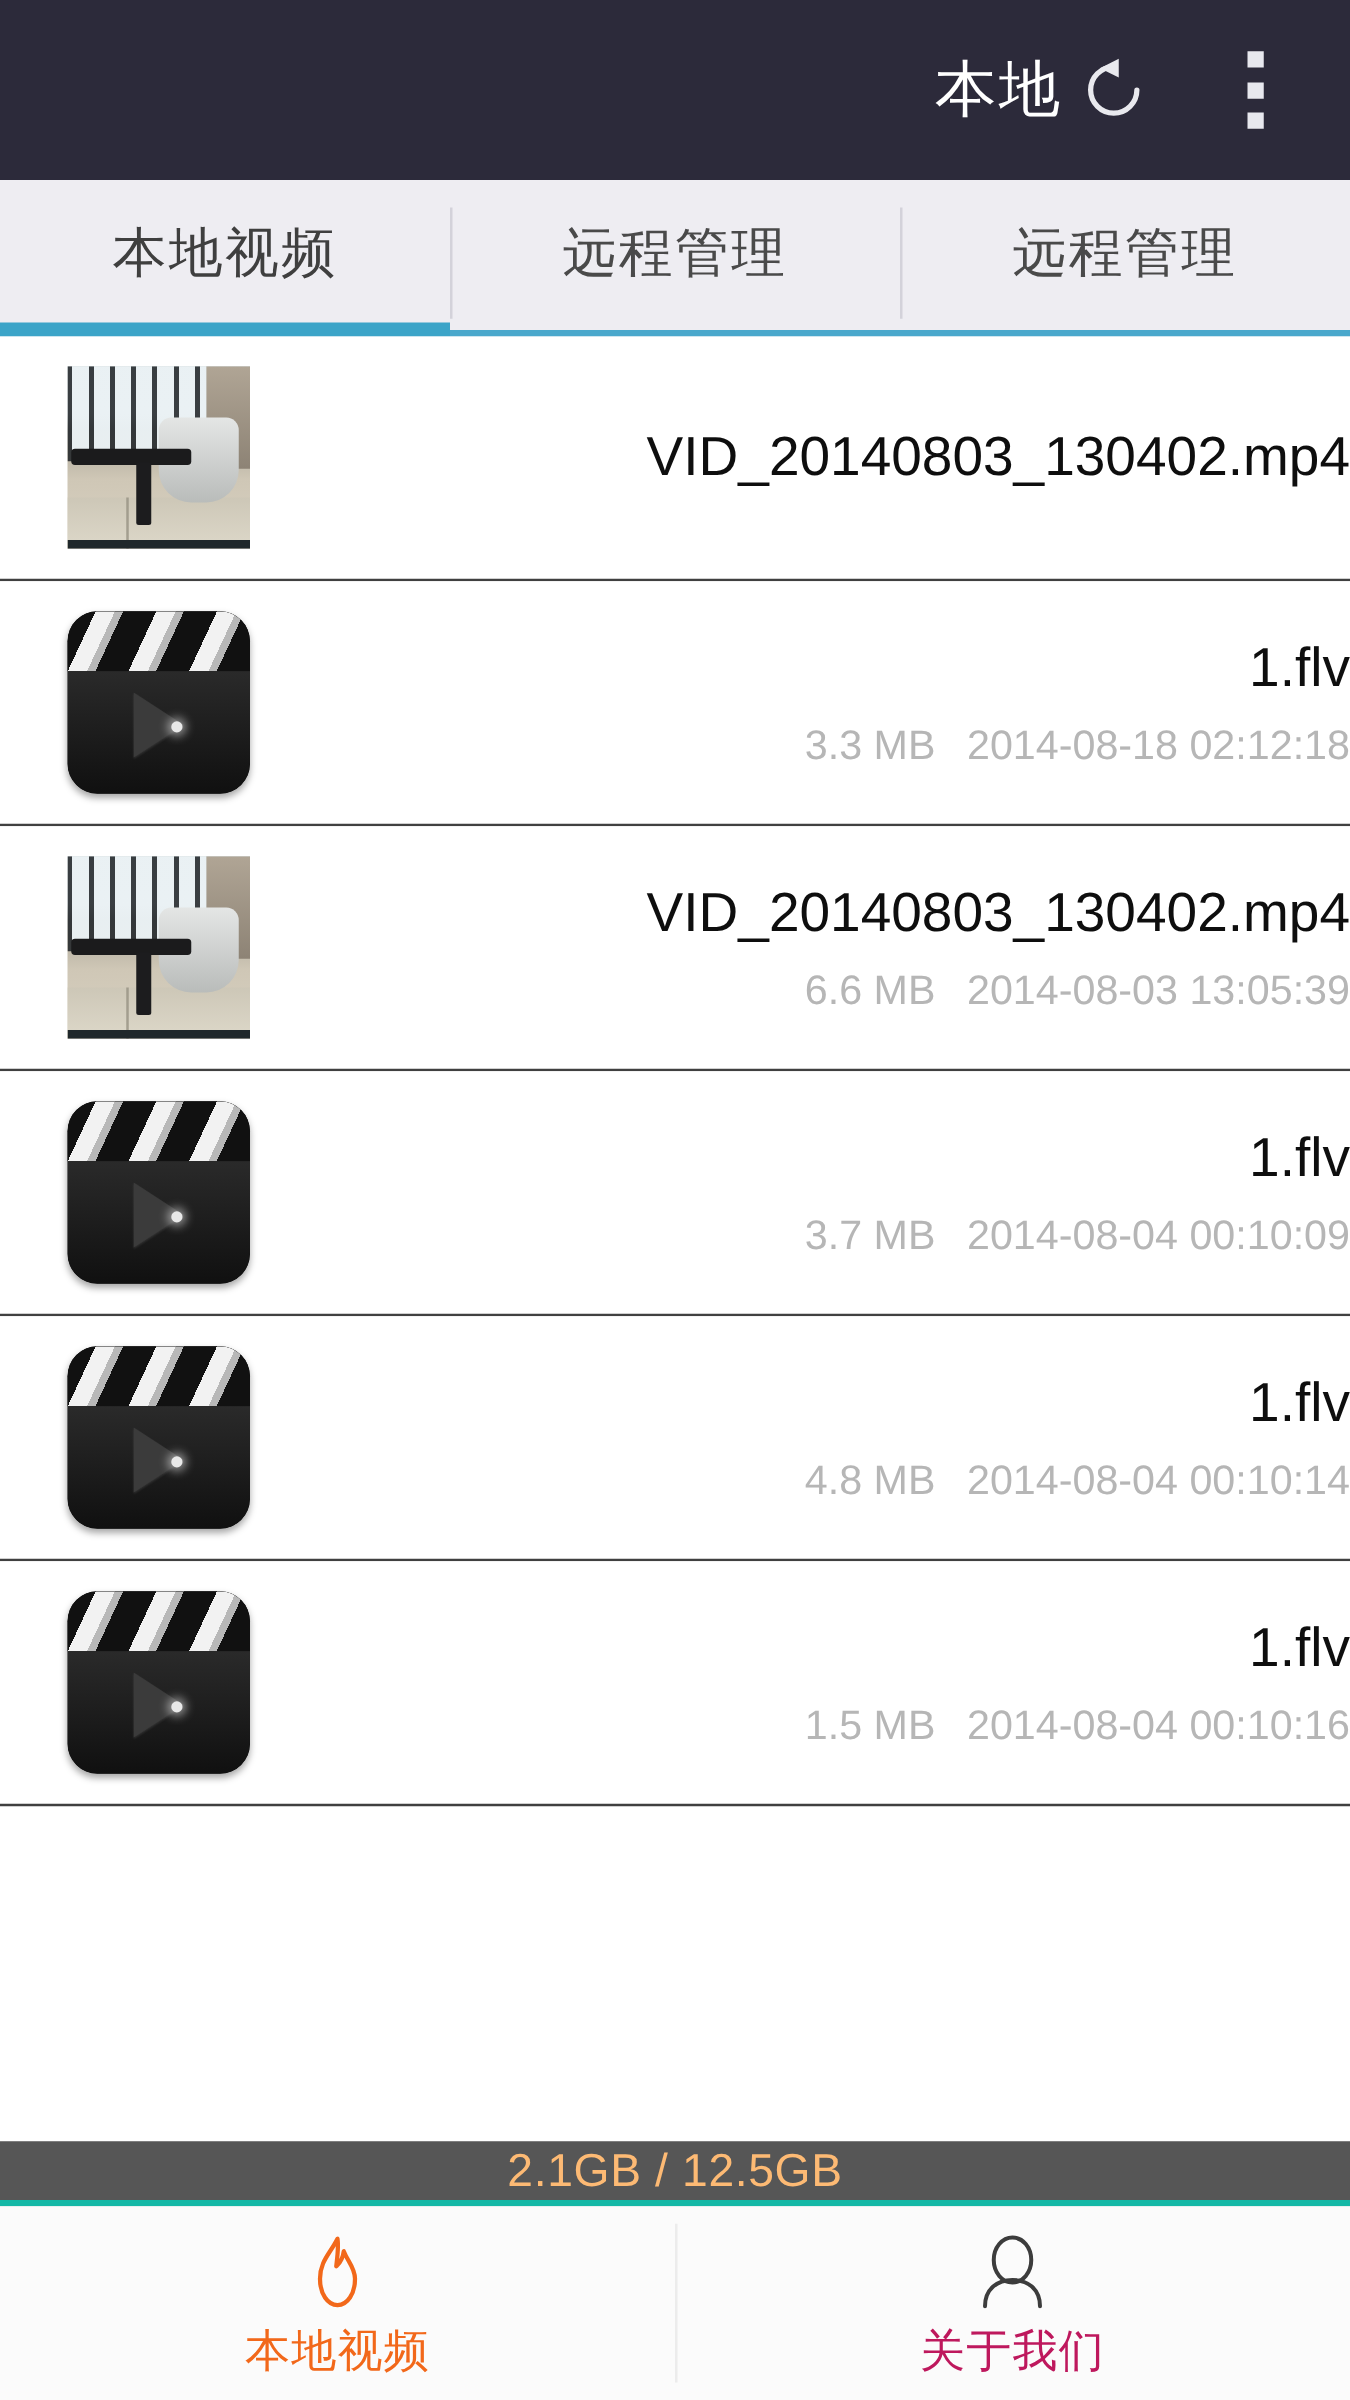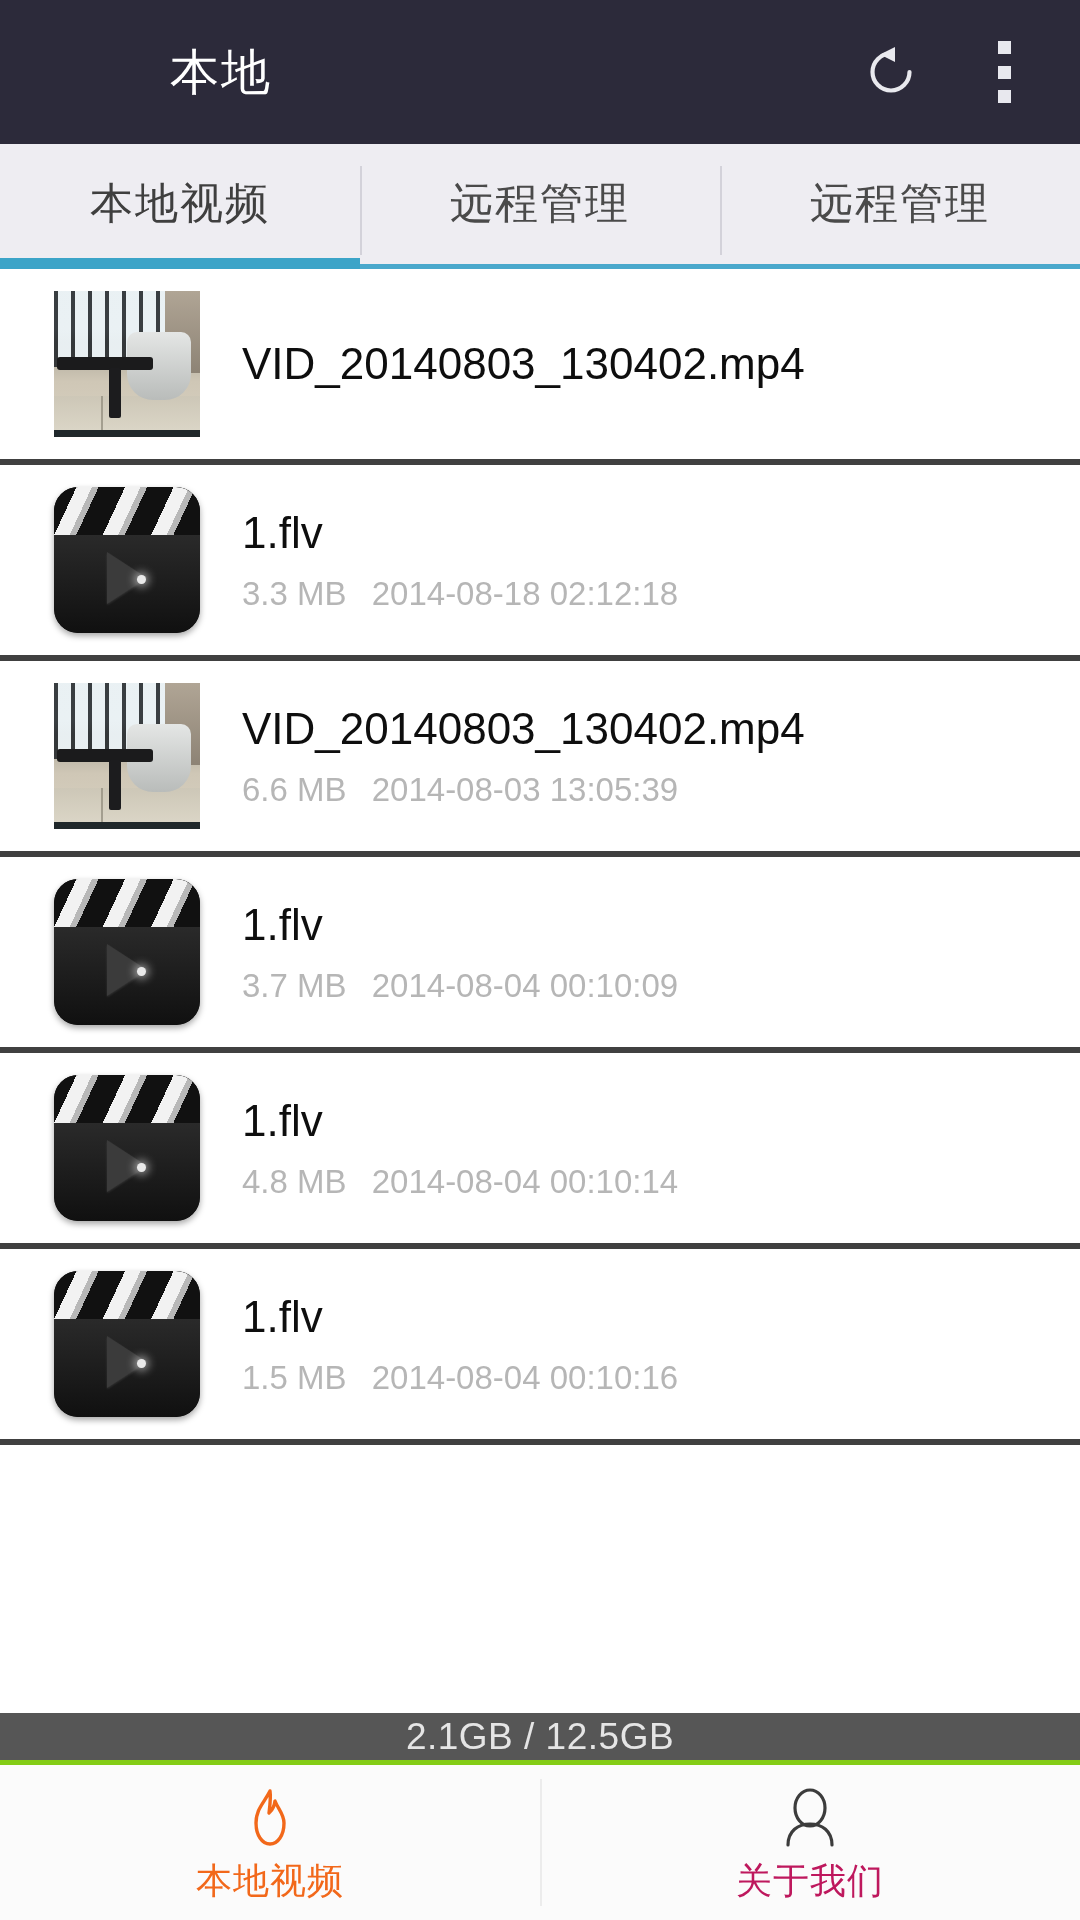--- a/index.html
+++ b/index.html
@@ -12,20 +12,21 @@
     overflow: hidden;
   }
 
   #app {
     position: relative;
     width: 1080px;
     height: 1920px;
     display: flex;
     flex-direction: column;
     background: #ffffff;
+    text-align: right;
   }
 
   
   .header {
     height: 144px;
     background: #2c2a3a;
     display: flex;
     align-items: center;
     padding: 0 26px 0 170px;
     flex: 0 0 auto;
@@ -120,21 +121,21 @@
   
   .list {
     flex: 1 1 auto;
     overflow: hidden;
     background: #ffffff;
   }
   .row {
     height: 196px;
     display: flex;
     align-items: center;
-    border-bottom: 6px solid #404040;
+    border-bottom: 2px solid #404040;
     padding-left: 54px;
     background: #ffffff;
     cursor: pointer;
   }
   .thumb {
     width: 146px;
     height: 146px;
     flex: 0 0 auto;
     margin-right: 22px;
     position: relative;
@@ -247,27 +248,27 @@
     line-height: 1;
     white-space: nowrap;
   }
   .row-meta .sz { margin-right: 16px; }
 
   
   .storage {
     height: 52px;
     flex: 0 0 auto;
     background: #565656;
-    color: #e5e5e5;
+    color: #fdba74;
     font-size: 37px;
     display: flex;
     align-items: center;
     justify-content: center;
     letter-spacing: 0.5px;
-    border-bottom: 5px solid #84cc16;
+    border-bottom: 5px solid #14b8a6;
     line-height: 1;
   }
 
   
   .bottomnav {
     height: 155px;
     flex: 0 0 auto;
     display: flex;
     background: #fbfbfb;
   }

